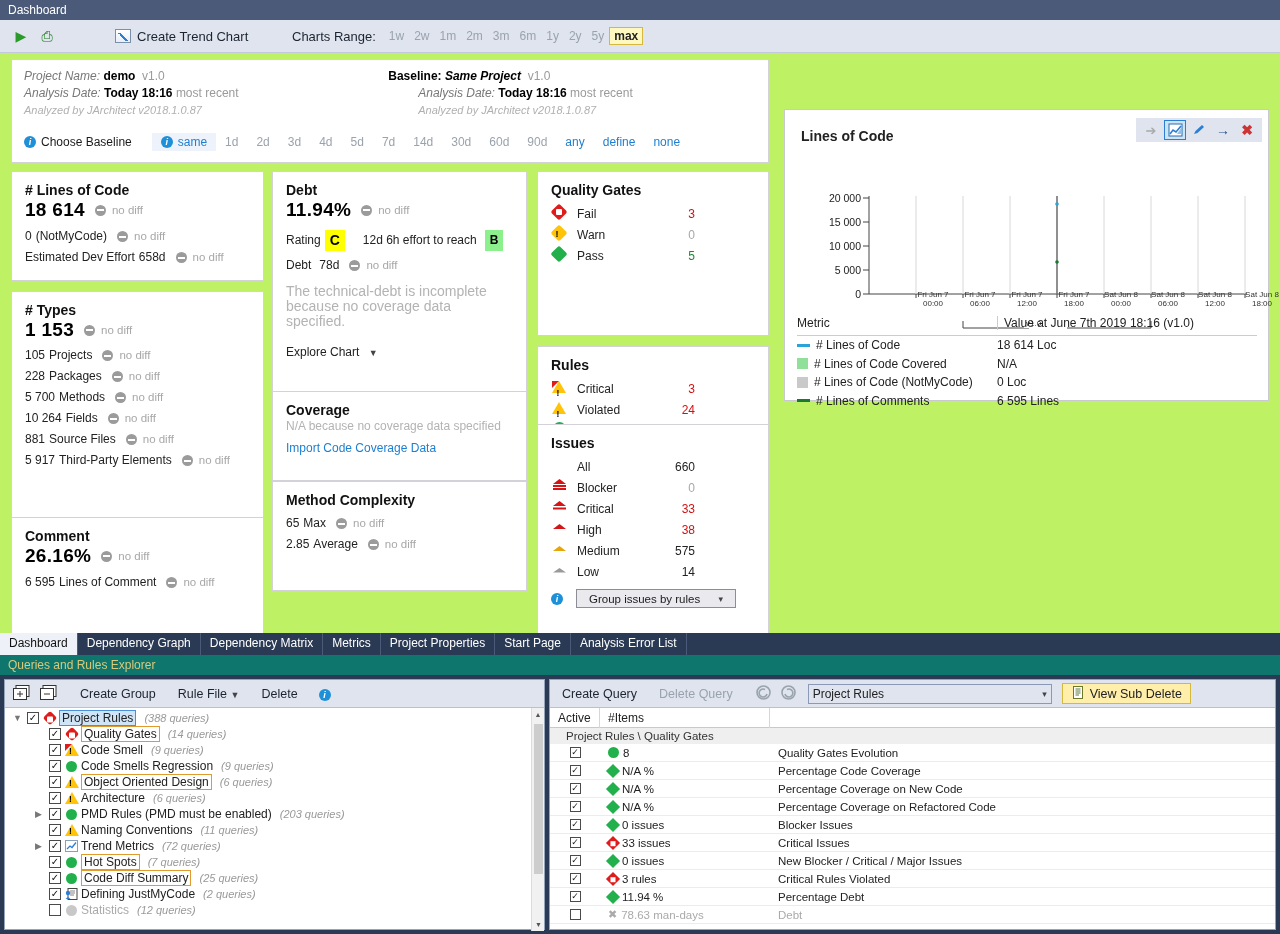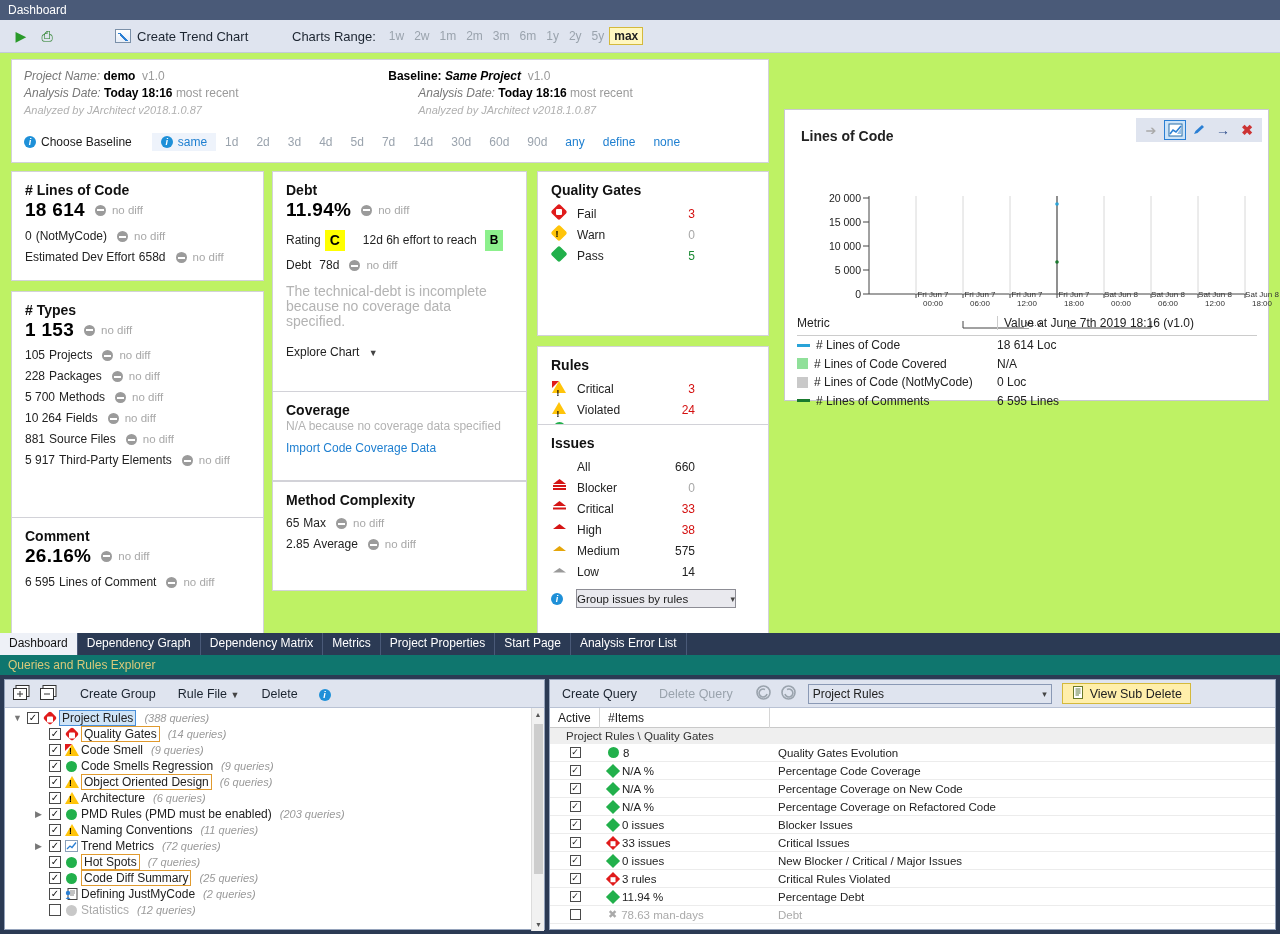--- a/index.html
+++ b/index.html
@@ -147,21 +147,21 @@
   .qg-row { display:flex; align-items:center; line-height:21px; font-size:12px; }
   .qg-name { width: 80px; }
   .qg-val { width: 38px; text-align:right; }
   .v-red { color:#d41010; } .v-green { color:#1a8a32; } .v-gray { color:#a8a8a8; } .v-dark{color:#222;}
 
   .select-box {
     margin-top: 6px; display:flex; align-items:center; gap:8px;
   }
   .sel-ctrl {
     width: 160px; height: 19px; background:#e9e9ee; border:1px solid #8d8d95;
-    font-size:11.5px; padding: 1px 0; display:flex; align-items:center;
+    font-size:11.5px; padding: 1px 12px; display:flex; align-items:center;
     justify-content: space-between; color:#1b1b1b;
   }
   .chev { font-size: 9px; color:#444; }
 
   
   #chartPanel {
     position:absolute; left:784px; top:56px; width:485px; height:292px;
     background:#fff; border:1px solid #c9c9d0;
   }
   .chart-title { position:absolute; left:16px; top:18px; font-size:14px; font-weight:bold; }

